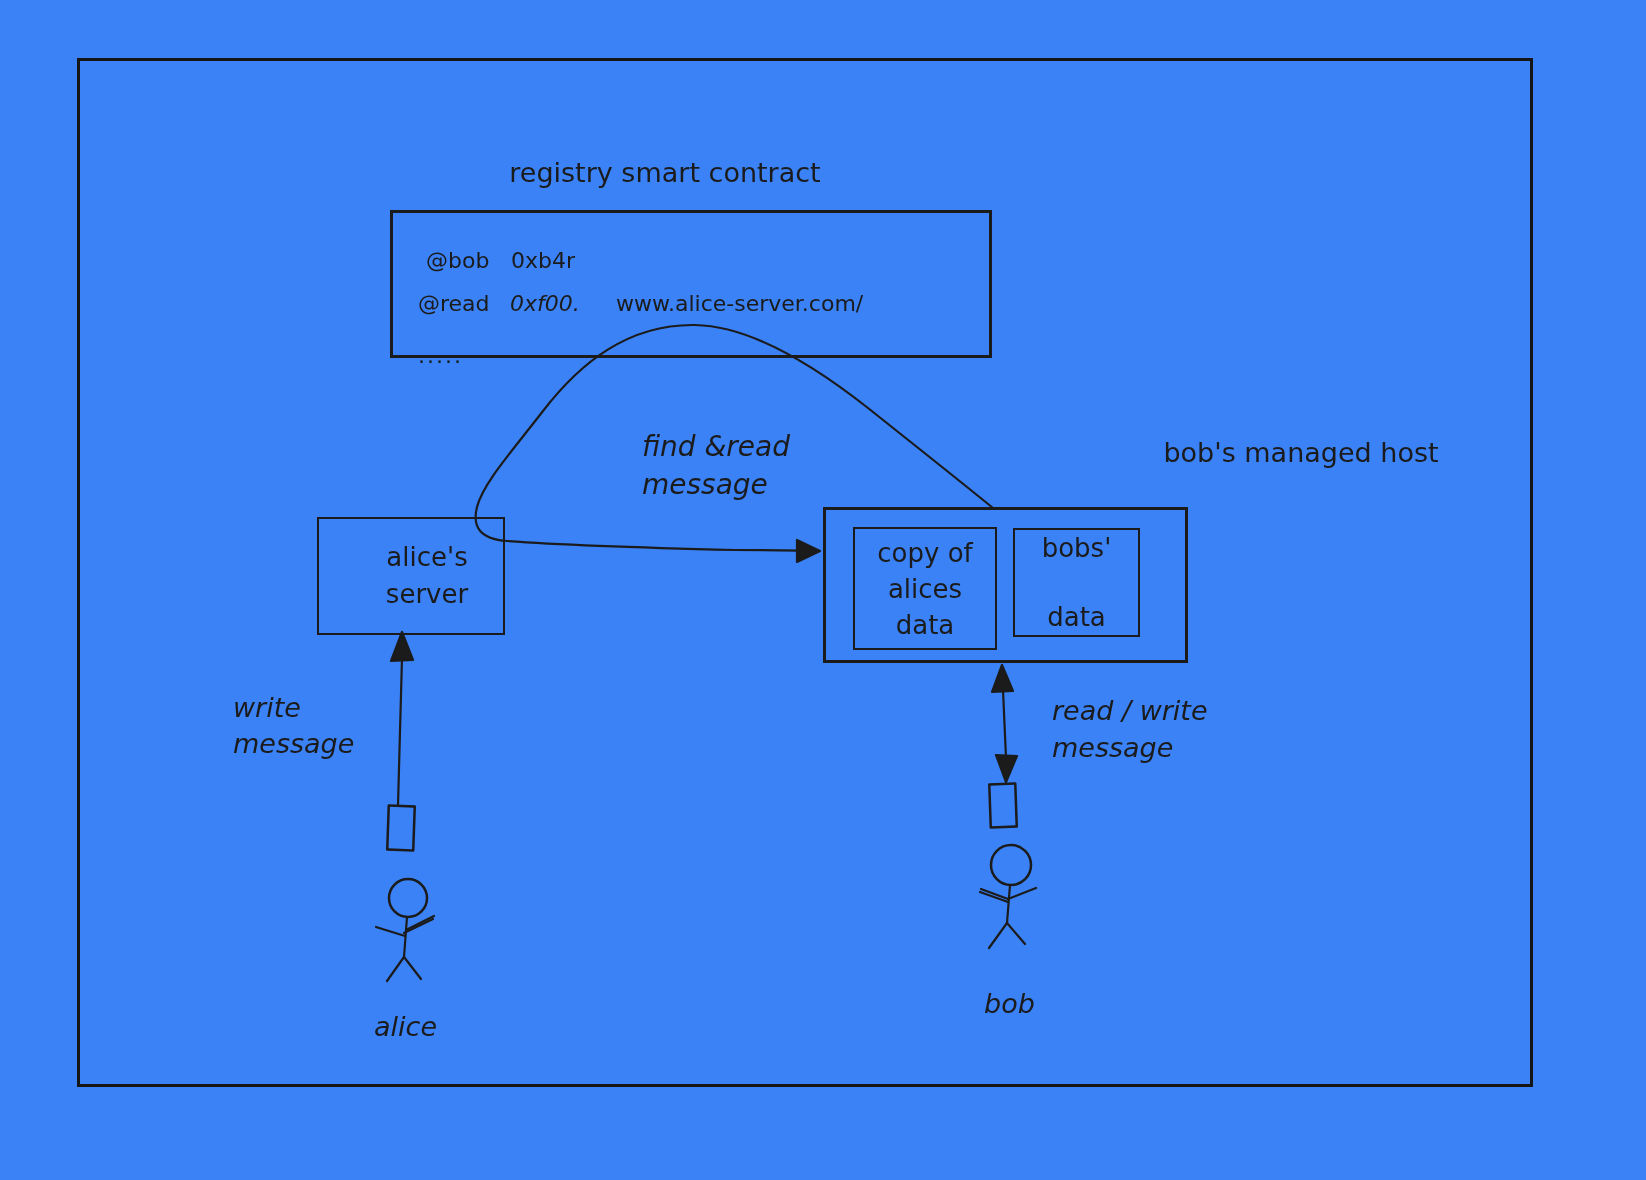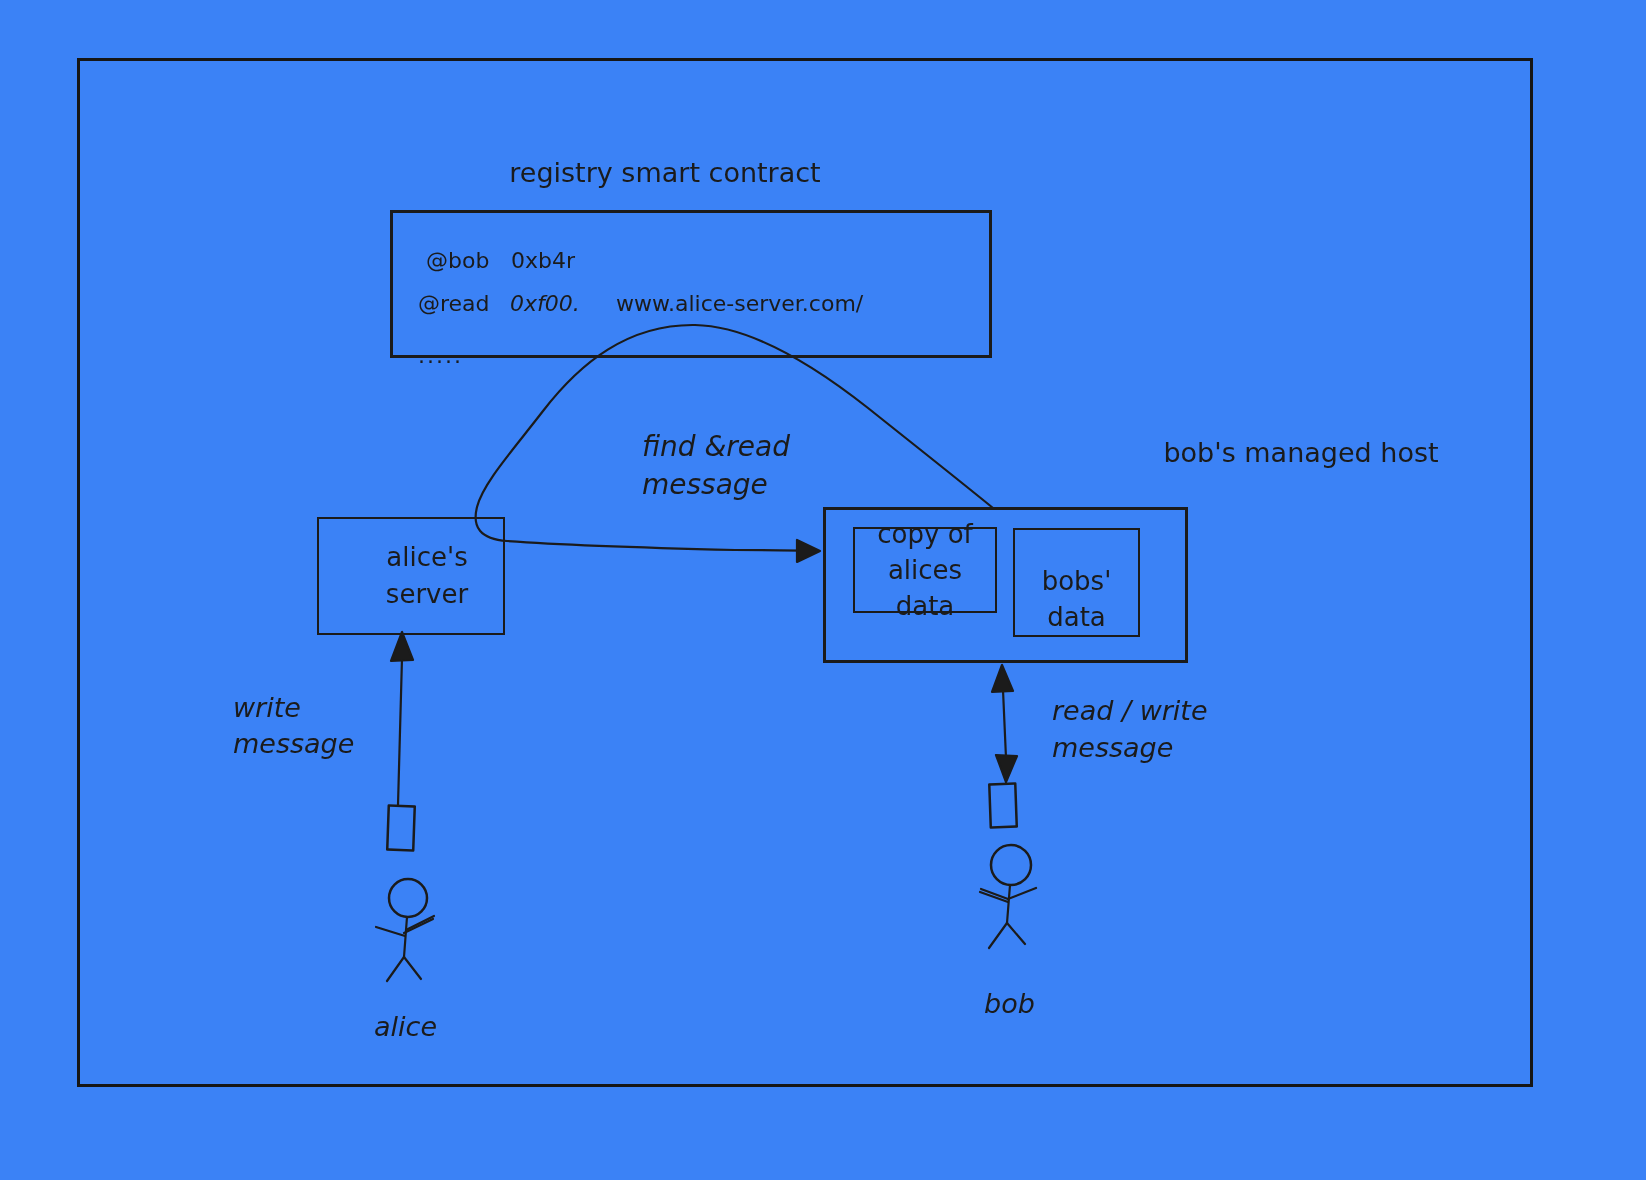--- a/index.html
+++ b/index.html
@@ -33,25 +33,25 @@
     box-sizing: border-box;
     border: 3px solid #1b1b1b;
     background: transparent;
   }
   .box.thin { border-width: 2.5px; }
   #registry-box  { left: 390px; top: 210px; width: 602px; height: 148px; }
   #alice-box     { left: 317px; top: 517px; width: 188px; height: 118px;
                    display: flex; flex-direction: column; align-items: center; justify-content: center;
                    font-size: 26px; line-height: 37px; padding-left: 32px; }
   #bob-outer-box { left: 823px; top: 507px; width: 365px; height: 156px; }
-  #copy-box      { left: 853px; top: 527px; width: 144px; height: 86px;
+  #copy-box      { left: 853px; top: 527px; width: 144px; height: 123px;
                    display: flex; flex-direction: column; align-items: center; justify-content: center;
                    font-size: 26px; line-height: 36px; }
   #bobs-box      { left: 1013px; top: 528px; width: 127px; height: 109px;
-                   display: flex; flex-direction: column; align-items: center; justify-content: flex-end;
+                   display: flex; flex-direction: column; align-items: center; justify-content: space-between;
                    font-size: 26px; line-height: 36px; }
   .cell { position: absolute; font-size: 22px; white-space: nowrap; }
   #registry-title {
     left: 430px; top: 157px; width: 470px;
     text-align: center; font-size: 27px;
   }
   #bob-host-title {
     left: 1125px; top: 437px; width: 280px;
     text-align: center; font-size: 27px; margin-left: 36px;
   }

